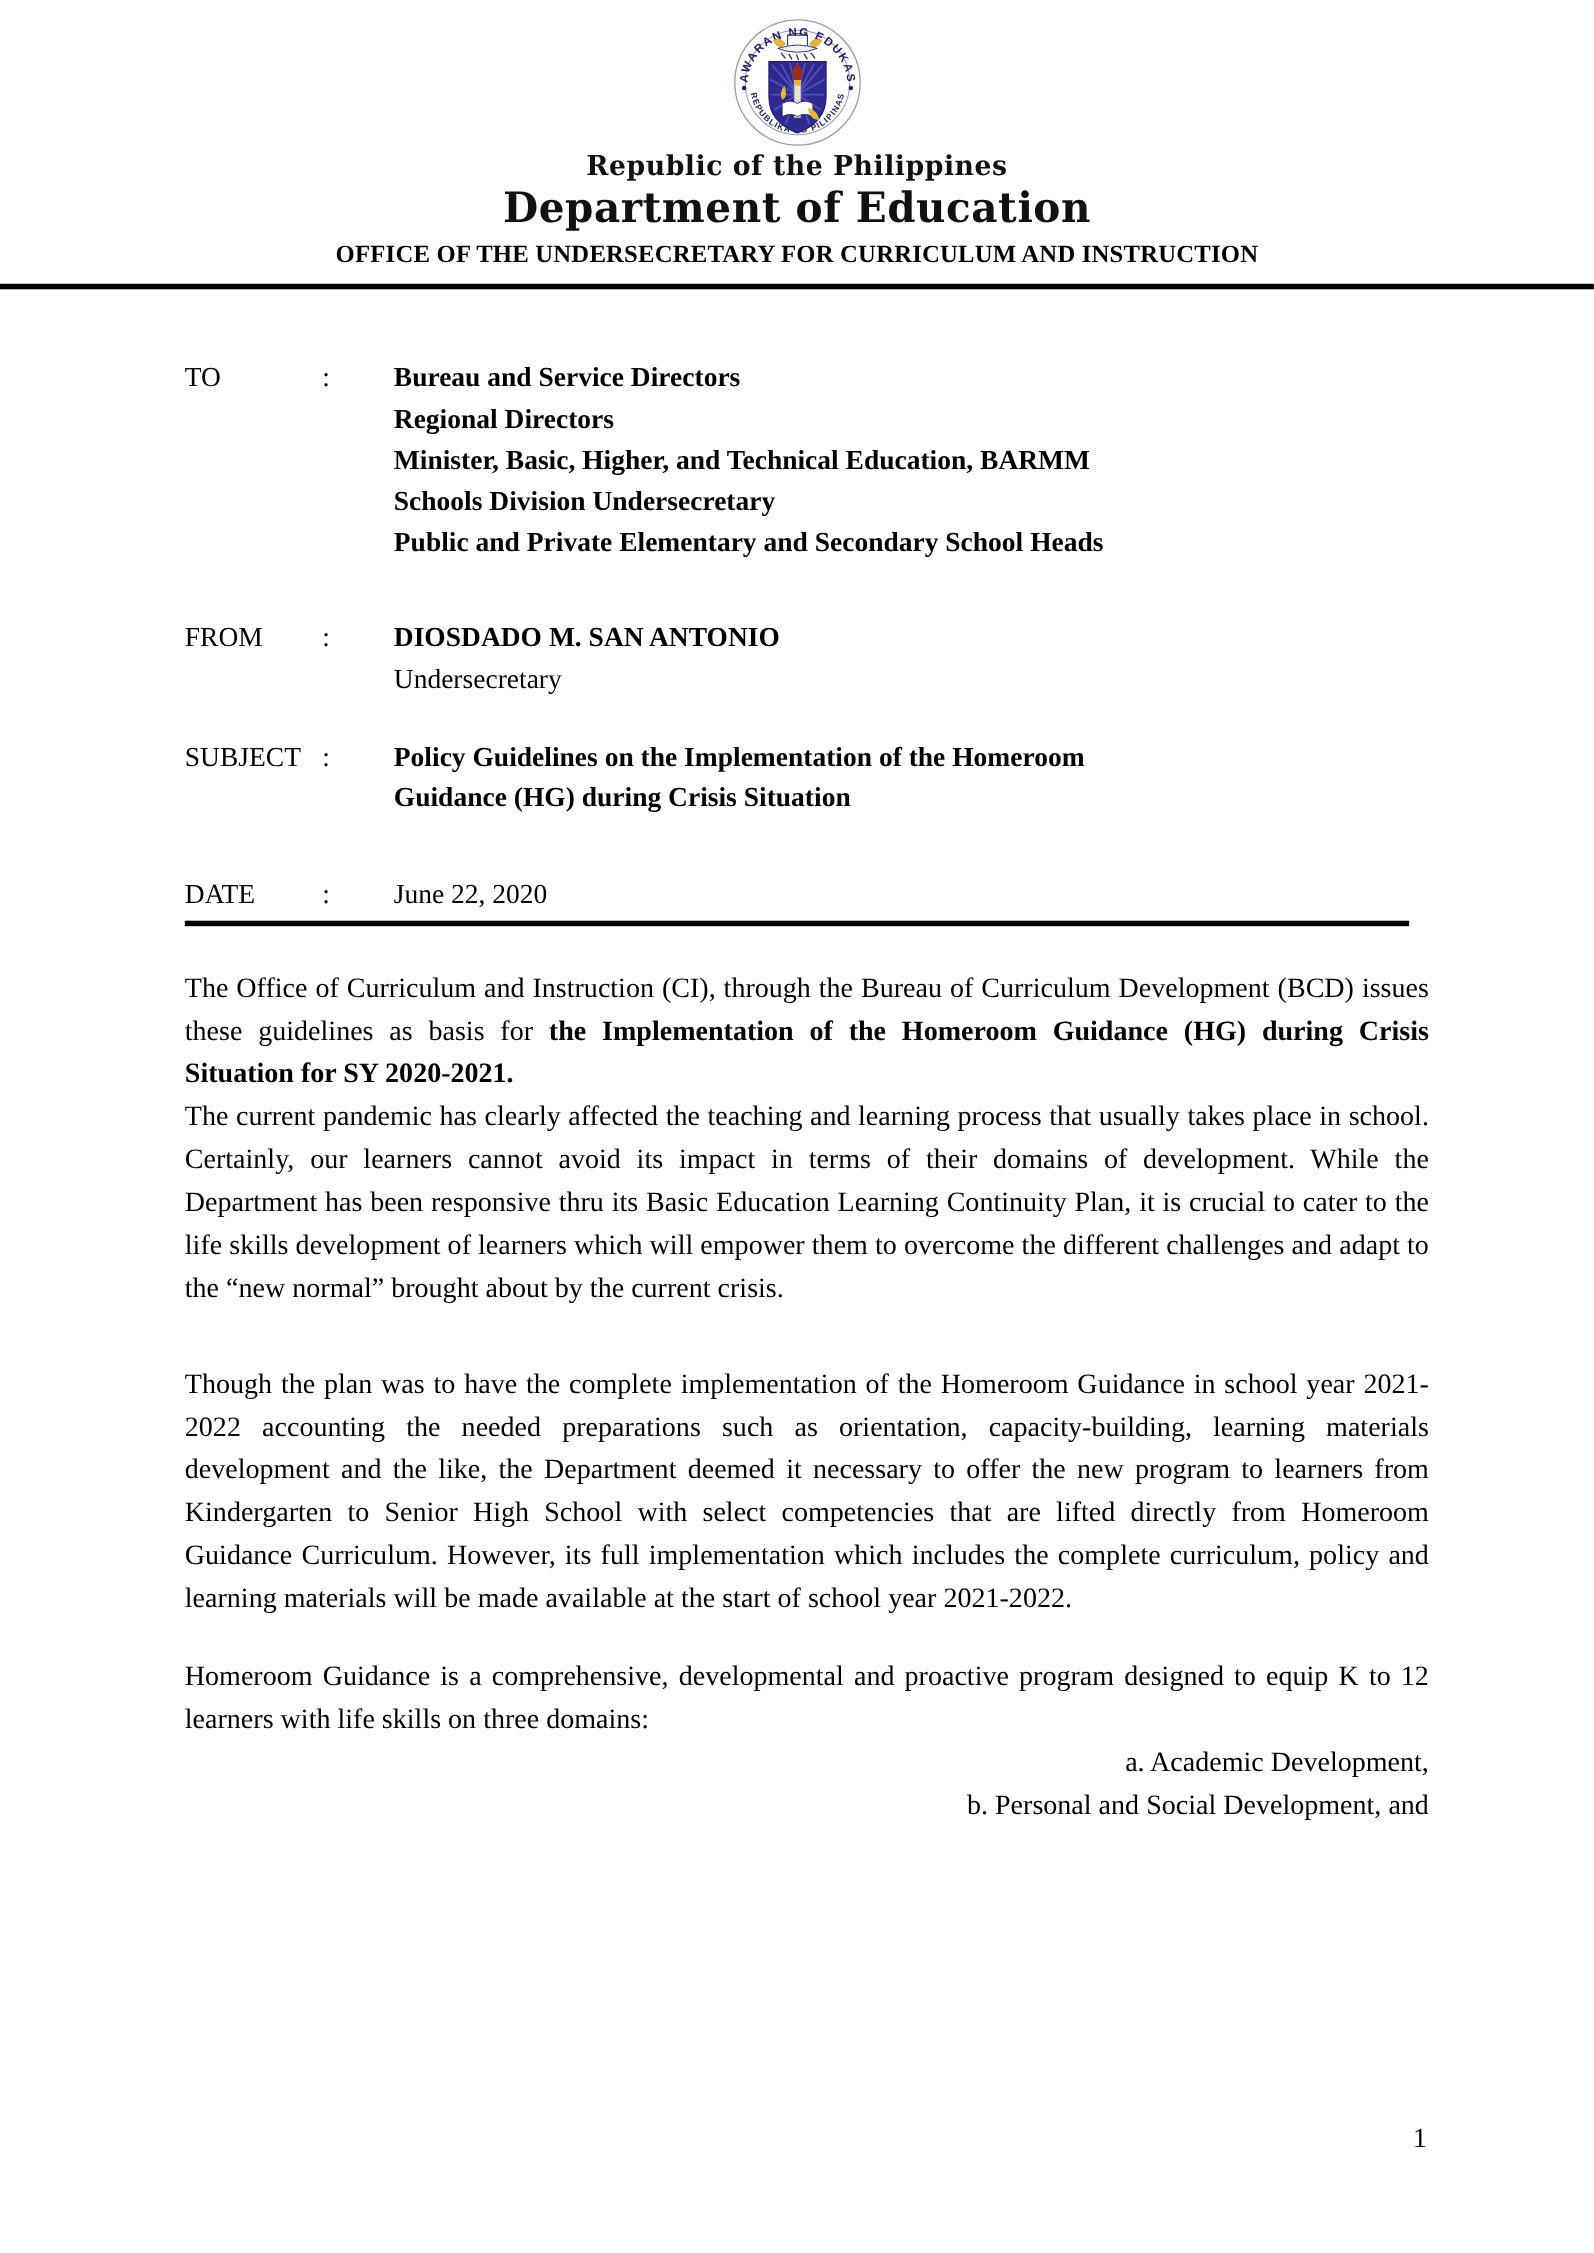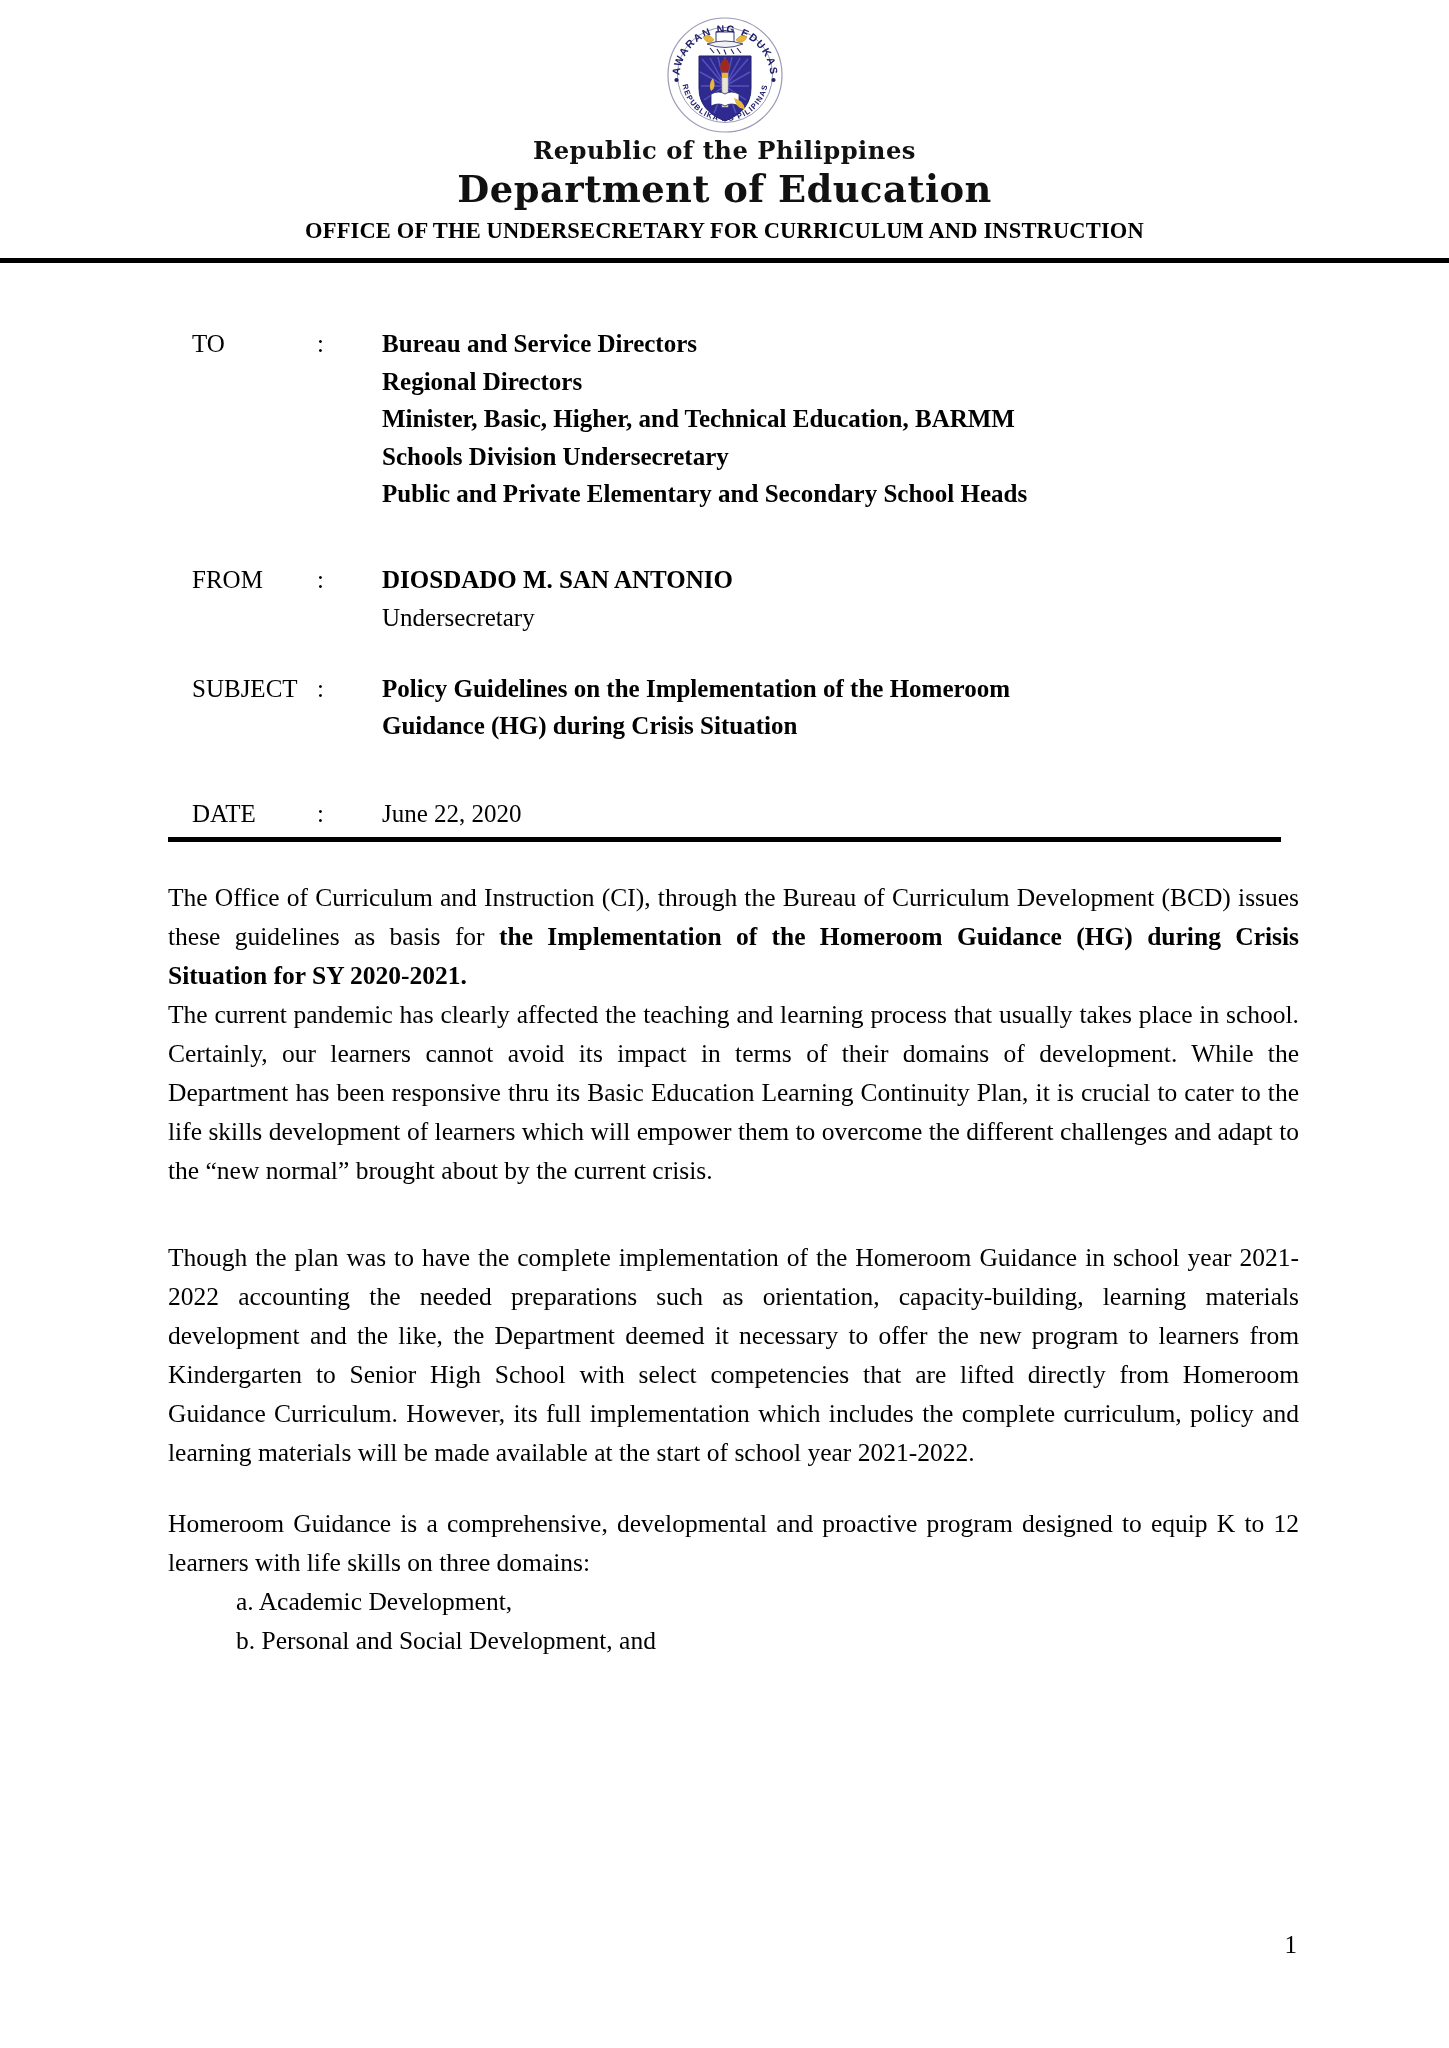--- a/index.html
+++ b/index.html
@@ -89,21 +89,20 @@
     display: flex;
     align-items: flex-start;
   }
 
   .meta-label {
     width: 125px;
     flex: 0 0 125px;
     font-size: 25px;
     line-height: 38px;
     font-weight: normal;
-    margin-left: 24px;
   }
 
   .meta-colon {
     width: 65px;
     flex: 0 0 65px;
     font-size: 25px;
     line-height: 38px;
   }
 
   .meta-value {
@@ -157,20 +156,21 @@
 
   .domain-list {
     margin: 0;
     padding: 0;
     list-style: none;
   }
   .domain-list li {
     font-size: 25.5px;
     line-height: 39px;
     padding-left: 68px;
+    text-align: right;
   }
 
   .page-number {
     position: absolute;
     right: 152px;
     bottom: 88px;
     font-size: 25px;
     line-height: 30px;
   }
 </style>

